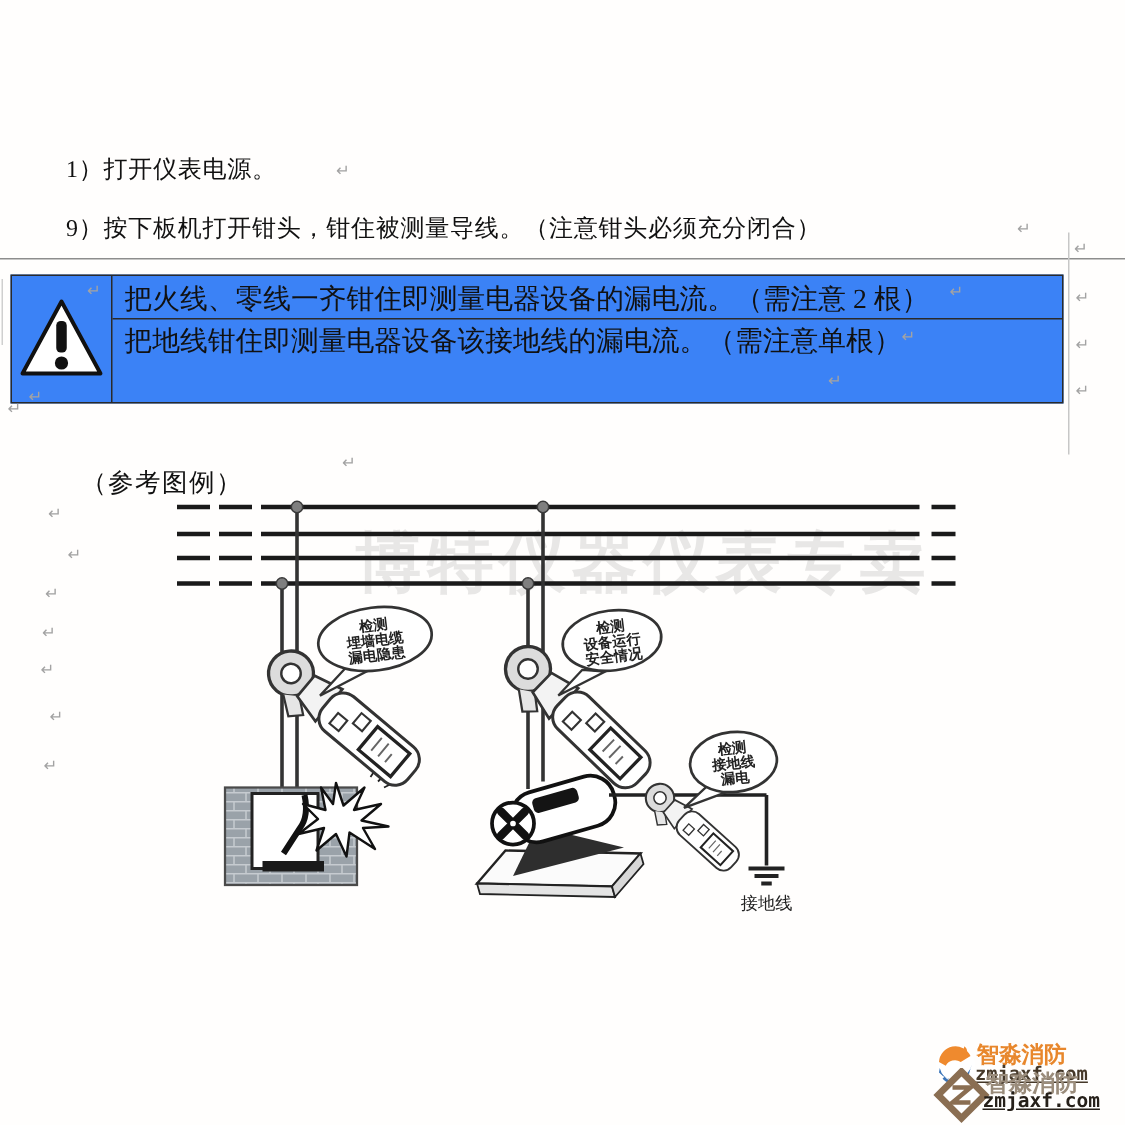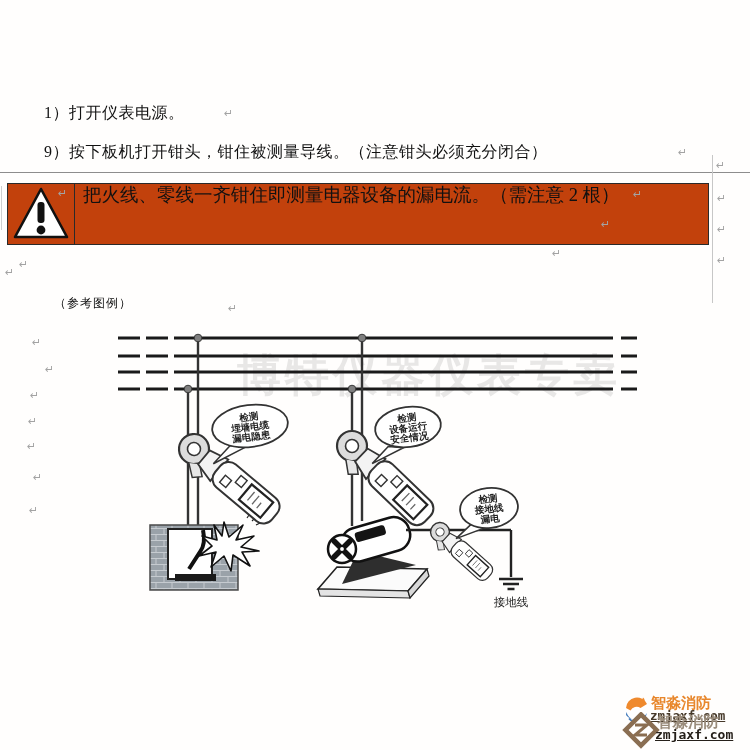--- a/index.html
+++ b/index.html
@@ -2,29 +2,29 @@
 <html><head>
 <meta charset="utf-8">
 <style>
   html,body{margin:0;padding:0;background:#fff;}
   .page{position:relative;width:750px;height:750px;background:#fffefd;overflow:hidden;
         font-family:"Liberation Serif","DejaVu Serif",serif;color:#111;}
   .step{position:absolute;left:44px;font-size:16px;white-space:nowrap;letter-spacing:.5px;}
   .hrule{position:absolute;left:0;top:172px;width:750px;height:1px;background:#8d8d8d;}
   .vline-right{position:absolute;left:712px;top:155px;width:1px;height:148px;background:#c7c7c7;}
   .vline-left{position:absolute;left:1px;top:186px;width:1px;height:44px;background:#cfcfcf;}
-  .wtable{position:absolute;left:7px;top:183px;width:702px;height:62px;
+  .wtable{position:absolute;left:7px;top:183px;width:702px;height:86px;
           border:1.6px solid #2a2a2a;display:grid;grid-template-columns:67px 1fr;
-          grid-template-rows:repeat(3,1fr);background:#c2410c;box-sizing:border-box;}
+          grid-template-rows:repeat(3,1fr);background:#3b82f6;box-sizing:border-box;}
   .wicon{grid-row:1/4;grid-column:1;border-right:1.6px solid #2a2a2a;
          display:flex;align-items:center;justify-content:center;}
   .wrow{grid-column:2;border-top:1.6px solid #2a2a2a;font-size:18.5px;white-space:nowrap;
         padding-left:8px;display:flex;align-items:center;overflow:hidden;}
   .wrow.first{border-top:none;}
-  .caption{position:absolute;left:54px;top:295px;font-size:12px;letter-spacing:1px;}
+  .caption{position:absolute;left:54px;top:310px;font-size:17px;letter-spacing:1px;}
   .center-wm{position:absolute;left:237px;top:346px;font-size:44px;font-weight:bold;
         letter-spacing:4px;color:rgba(110,110,110,0.16);white-space:nowrap;z-index:1;}
   .diagram-svg{position:absolute;left:0;top:0;z-index:2;}
   .rm{position:absolute;color:#a3a3a3;font-size:11px;line-height:11px;z-index:3;
       font-family:"DejaVu Sans",sans-serif;}
   .stamp-text{position:absolute;font-weight:bold;white-space:nowrap;z-index:4;
       font-family:Liberation Sans, sans-serif;}
   .stamp-domain{position:absolute;font-weight:bold;white-space:nowrap;z-index:4;
       font-family:"DejaVu Sans Mono","Liberation Mono",monospace;text-decoration:underline;}
   .logo{position:absolute;z-index:4;}
@@ -43,20 +43,21 @@
 
   <div class="wtable">
     <div class="wicon">
       <svg width="60" height="58" viewBox="0 0 60 58">
         <path d="M30,4 L56,52 L4,52 Z" fill="#fff" stroke="#111" stroke-width="2.6" stroke-linejoin="round"></path>
         <rect x="26.5" y="17" width="7" height="21" rx="3" fill="#111"></rect>
         <circle cx="30" cy="45" r="4.4" fill="#111"></circle>
       </svg>
     </div>
     <div class="wrow first">把火线、零线一齐钳住即测量电器设备的漏电流。（需注意 2 根）</div>
+    <div class="wrow">把地线钳住即测量电器设备该接地线的漏电流。（需注意单根）</div>
   </div>
 
   <div class="caption">（参考图例）</div>
 
   <div class="center-wm">博特仪器仪表专卖</div>
 
   <svg class="diagram-svg" width="750" height="750" viewBox="0 0 750 750">
     <defs>
       <pattern id="brick" width="16" height="12" patternUnits="userSpaceOnUse">
         <rect width="16" height="12" fill="#9aa2a9"></rect>

